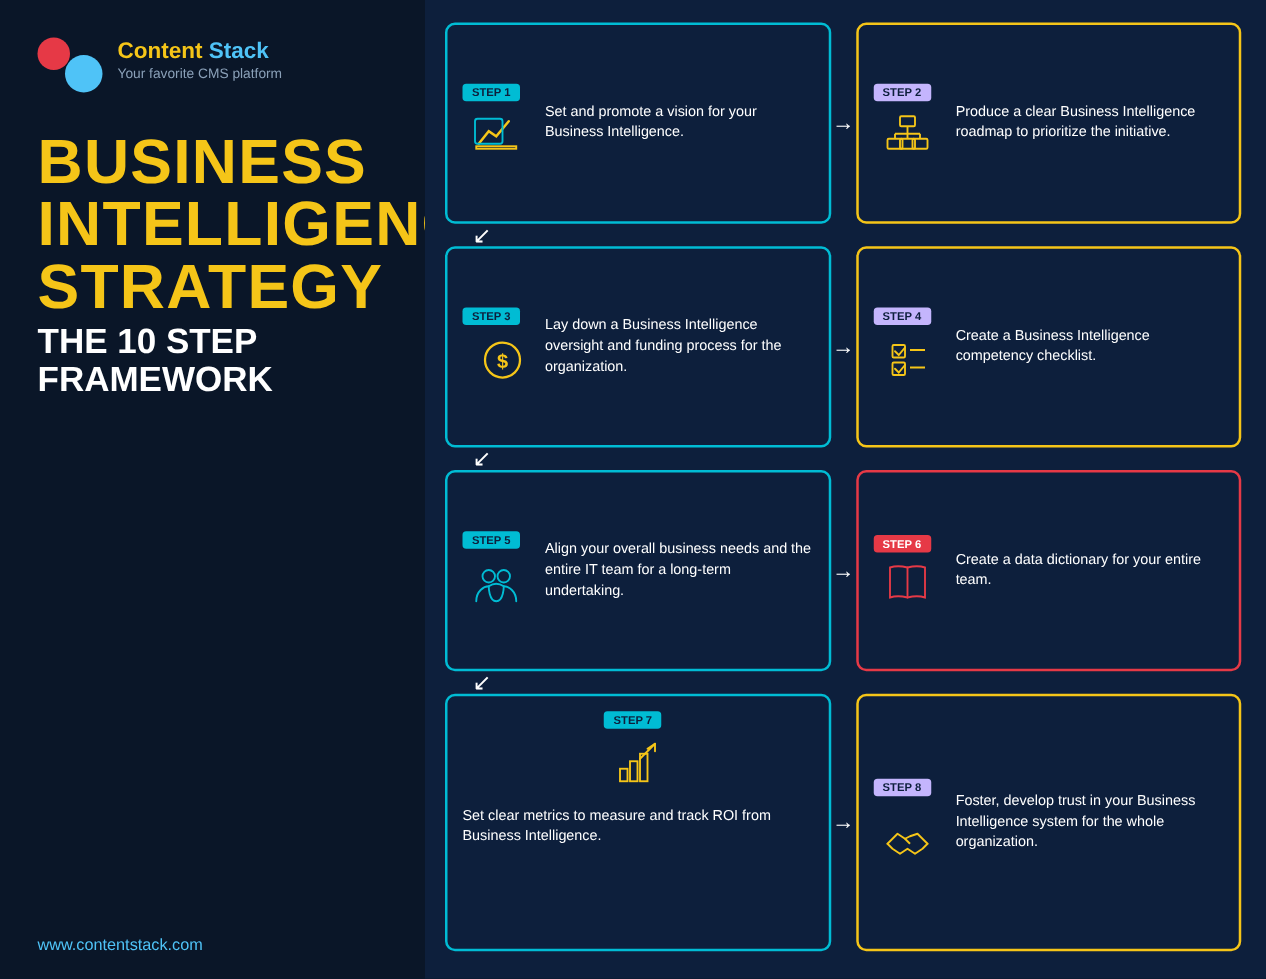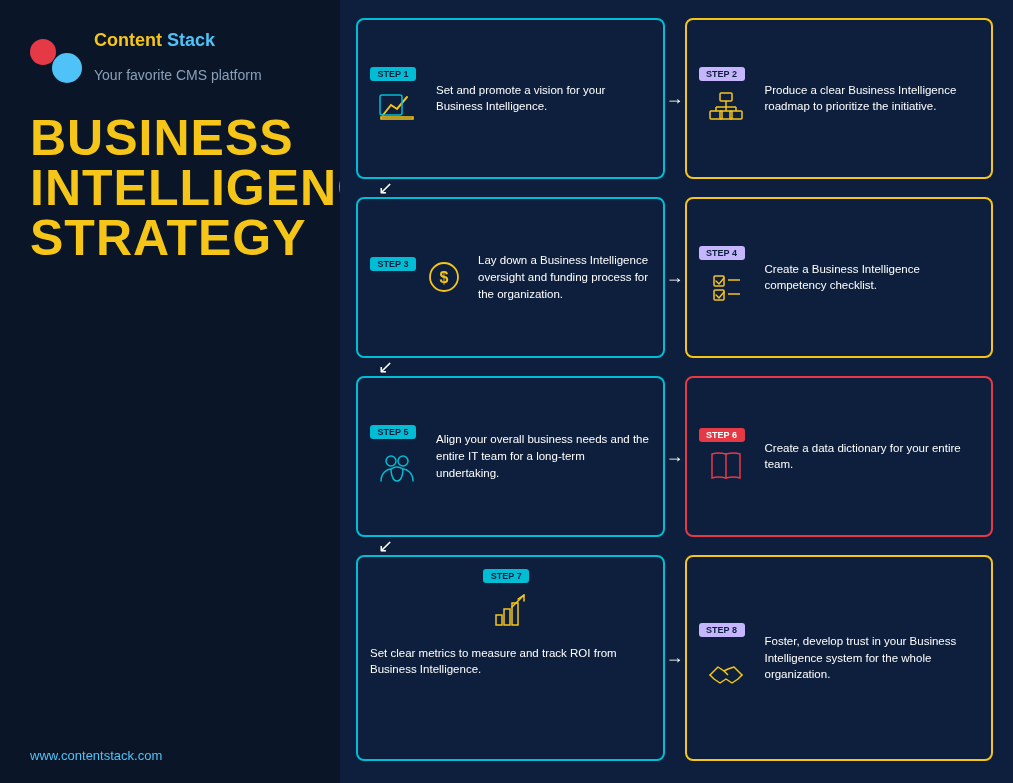--- a/index.html
+++ b/index.html
@@ -17,21 +17,21 @@
       width: 340px;
       min-width: 340px;
       background: #0a1628;
       padding: 30px 30px 20px 30px;
       display: flex;
       flex-direction: column;
       justify-content: space-between;
     }
     .logo-area {
       display: flex;
-      align-items: flex-end;
+      align-items: flex-start;
       gap: 12px;
       margin-bottom: 8px;
     }
     .logo-bubbles {
       position: relative;
       width: 52px;
       height: 44px;
     }
     .bubble-red {
       width: 26px; height: 26px;
@@ -51,23 +51,23 @@
       display: flex;
       flex-direction: column;
     }
     .logo-name {
       font-size: 18px;
       font-weight: bold;
     }
     .logo-name .content { color: #f5c518; }
     .logo-name .stack { color: #4fc3f7; }
     .logo-tagline {
-      font-size: 14px;
+      font-size: 11px;
       color: #8aa0b8;
-      margin-top: 16px;
+      margin-top: 2px;
     }
     .main-title {
       margin-top: 30px;
     }
     .main-title .bi {
       font-size: 50px;
       font-weight: 900;
       color: #f5c518;
       line-height: 1.0;
       letter-spacing: 1px;
@@ -198,20 +198,24 @@
         <div class="logo-tagline">Your favorite CMS platform</div>
       </div>
     </div>
 
     <div class="main-title">
       <div class="bi">
         <div>BUSINESS</div>
         <div>INTELLIGENCE</div>
         <div>STRATEGY</div>
       </div>
+      <div class="sub">
+        <div>THE 10 STEP</div>
+        <div>FRAMEWORK</div>
+      </div>
     </div>
   </div>
 
   <div class="sidebar-bottom">
     <div class="website">www.contentstack.com</div>
   </div>
 </div>
 
 <div class="content-area">
   <div class="steps-grid">
@@ -252,21 +256,21 @@
         </div>
       </div>
       <div class="step-text">Produce a clear Business Intelligence roadmap to prioritize the initiative.</div>
     </div>
 
     <div class="row-connector" style="grid-column:1/4; grid-row:2; justify-content:flex-start; padding-left:22px;">
       <span style="color:#ffffff;font-size:18px;">↙</span>
     </div>
 
     <div class="step-card teal" style="grid-column:1; grid-row:3;">
-      <div style="display:flex;flex-direction:row;align-items:flex-start;gap:6px;min-width:54px;">
+      <div style="display:flex;flex-direction:column;align-items:flex-end;gap:6px;min-width:54px;">
         <div class="step-label teal">STEP 3</div>
         <div class="step-icon">
 
           <svg viewBox="0 0 40 40" fill="none" xmlns="http://www.w3.org/2000/svg">
             <circle cx="20" cy="20" r="14" stroke="#f5c518" stroke-width="1.8" fill="none"></circle>
             <text x="20" y="26" text-anchor="middle" font-size="16" fill="#f5c518" font-weight="bold">$</text>
           </svg>
         </div>
       </div>
       <div class="step-text">Lay down a Business Intelligence oversight and funding process for the organization.</div>

